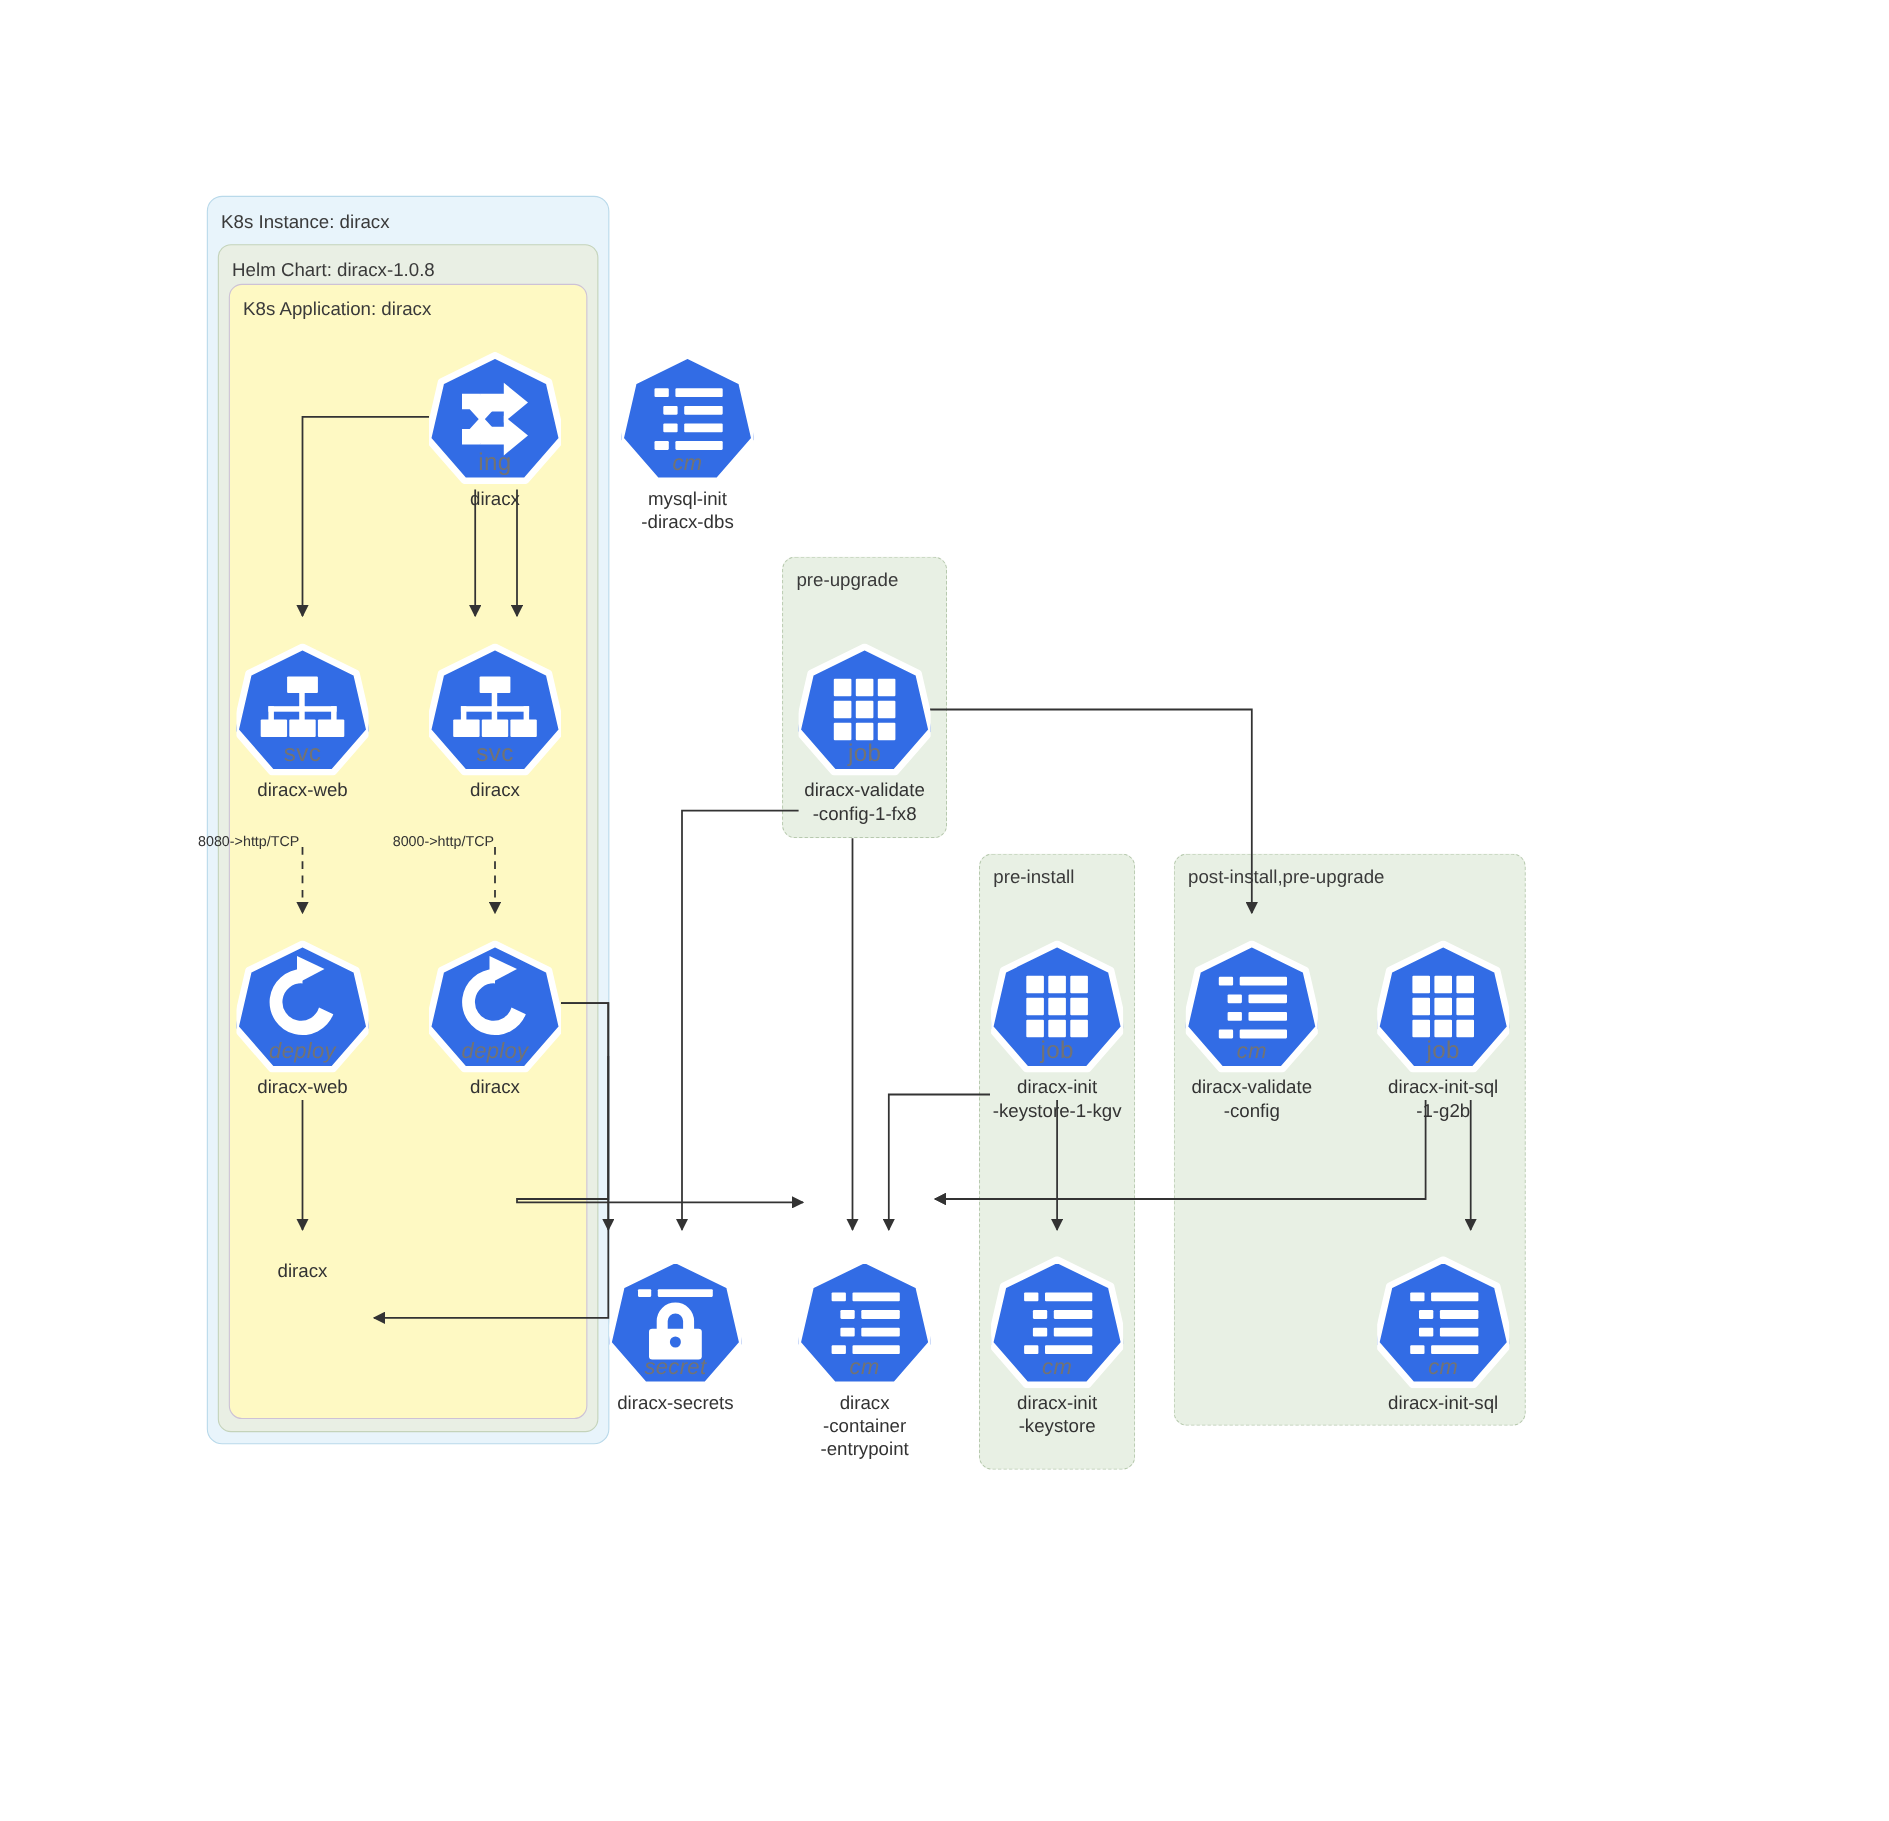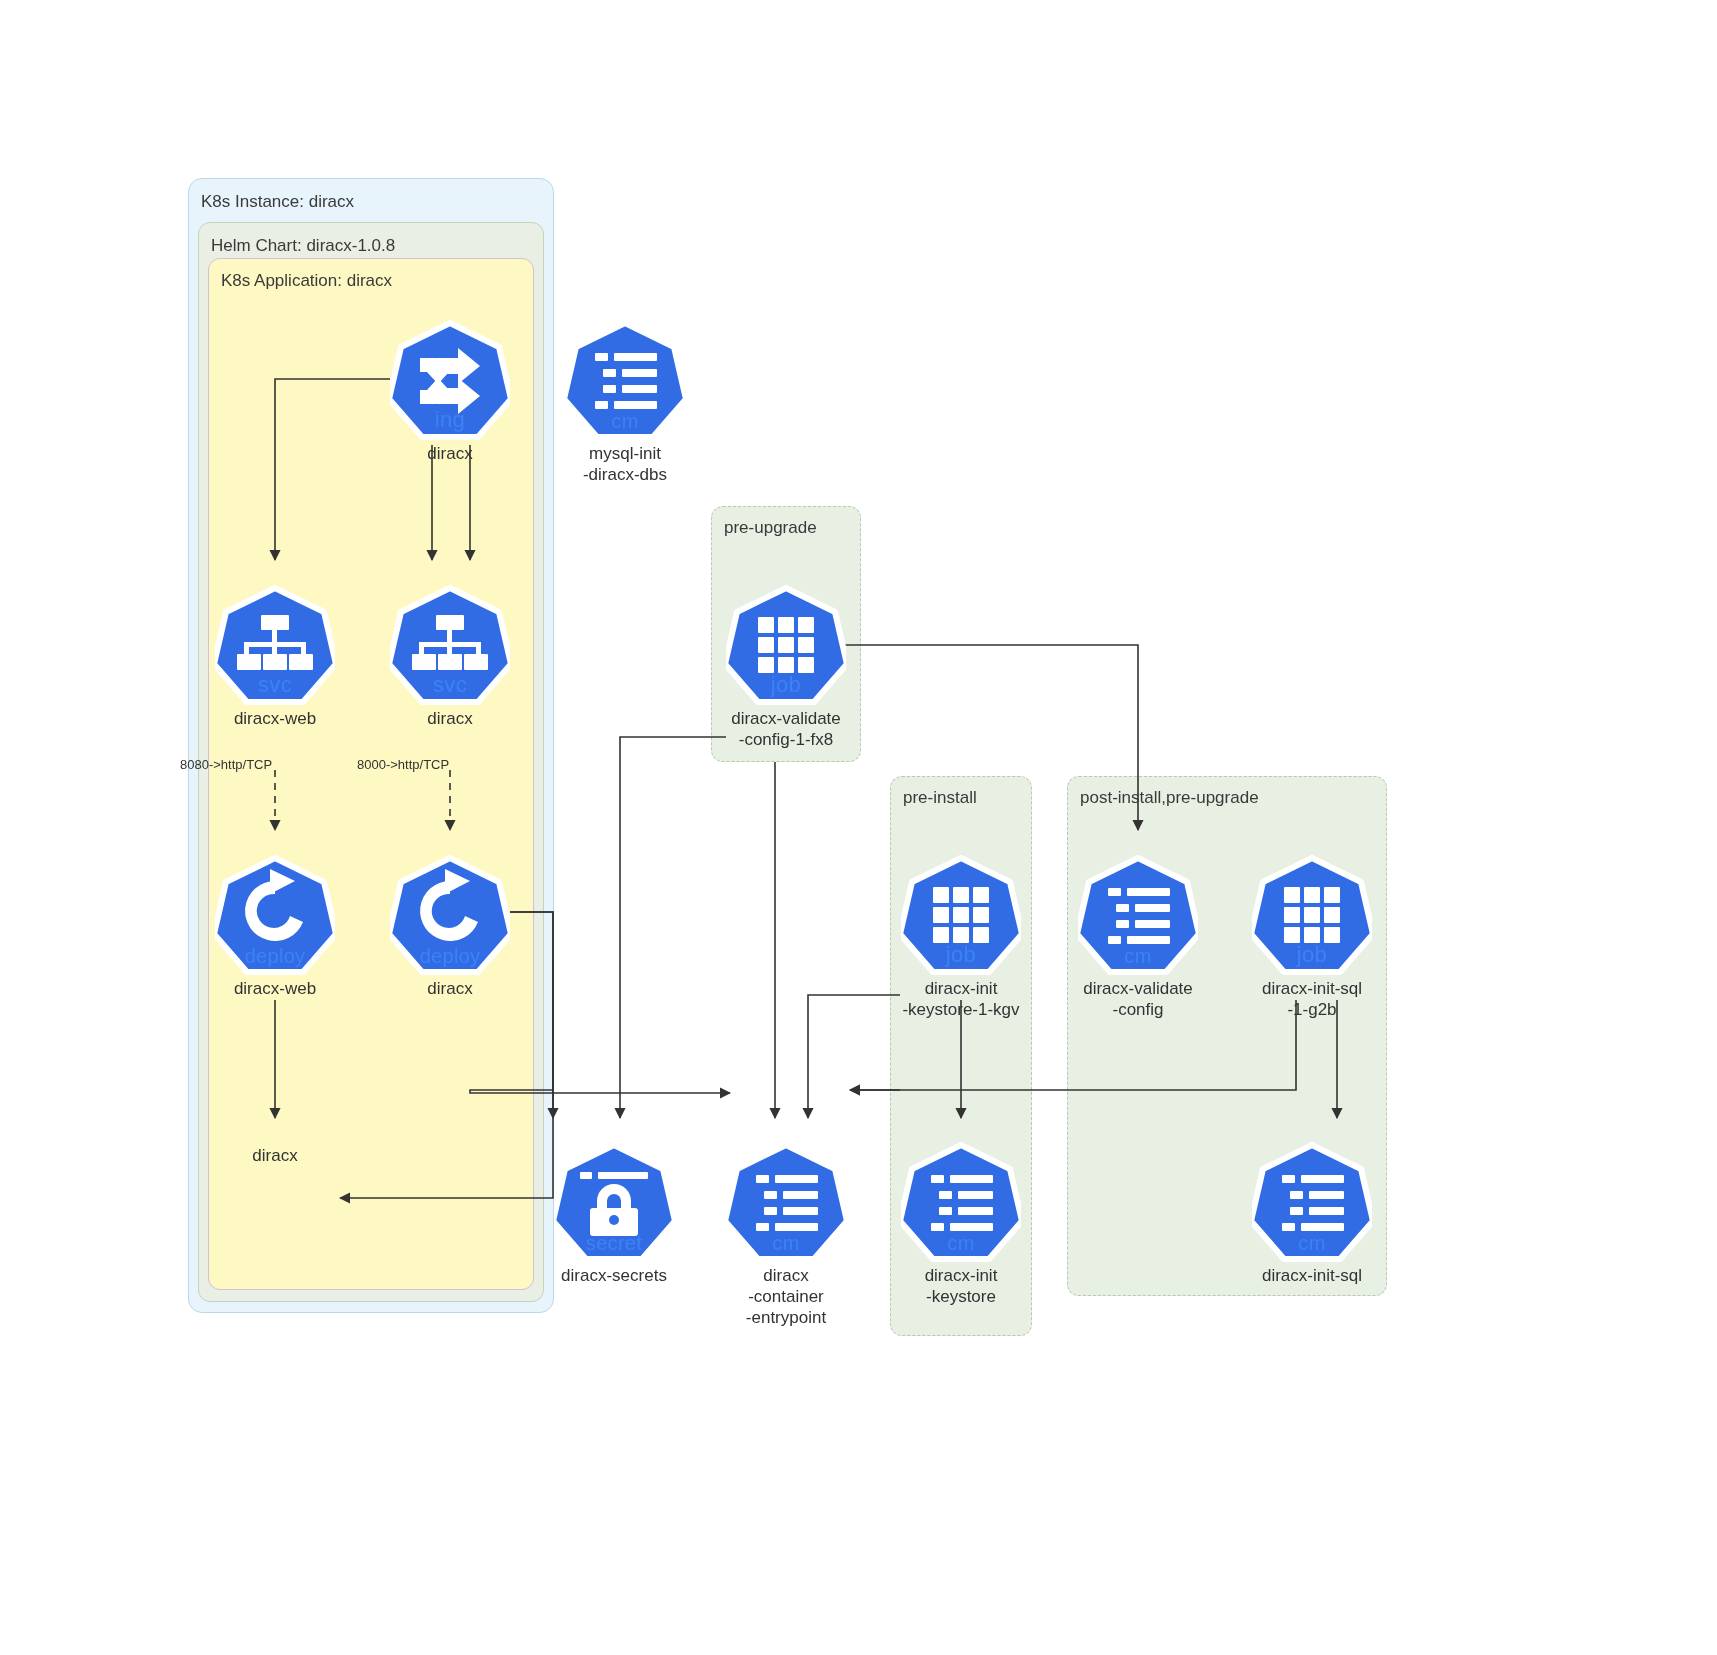--- a/index.html
+++ b/index.html
@@ -10,23 +10,23 @@
   .g-title{position:absolute;font-size:17px;color:#3a3a3a;white-space:nowrap;}
 
   .g-instance{background:#e8f4fb;border:1px solid #b9d9ea;border-radius:14px;}
   .g-helm{background:#e9efe4;border:1px solid #c4d3ba;border-radius:12px;}
   .g-app{background:#fef9c3;border:1px solid #cdc2d6;border-radius:12px;}
   .g-hook{background:#e8f0e4;border:1px dashed #b7c9ae;border-radius:12px;}
 
   .node{position:absolute;width:120px;text-align:center;}
   .hepta{position:relative;width:120px;height:120px;margin:0 auto;}
   .hepta svg{display:block;width:120px;height:120px;}
-  .kindlbl{position:absolute;left:0;right:0;bottom:9px;color:#3b82f6;font-size:22px;
+  .kindlbl{position:absolute;left:0;right:0;bottom:9px;color:#737373;font-size:22px;
            line-height:22px;text-align:center;letter-spacing:.3px;pointer-events:none;}
-  .kindlbl.small{font-size:20px;bottom:8px;}
+  .kindlbl.small{font-size:20px;bottom:8px;font-style:italic;}
   .caption{margin-top:3px;font-size:17px;line-height:21px;color:#333;white-space:pre-line;}
 
   .edges{position:absolute;left:0;top:0;width:1717px;height:1655px;overflow:visible;}
   .portlbl{position:absolute;font-size:13px;color:#333;white-space:nowrap;}
 </style>
 </head>
 <body>
 
 <div id="stage">
 

